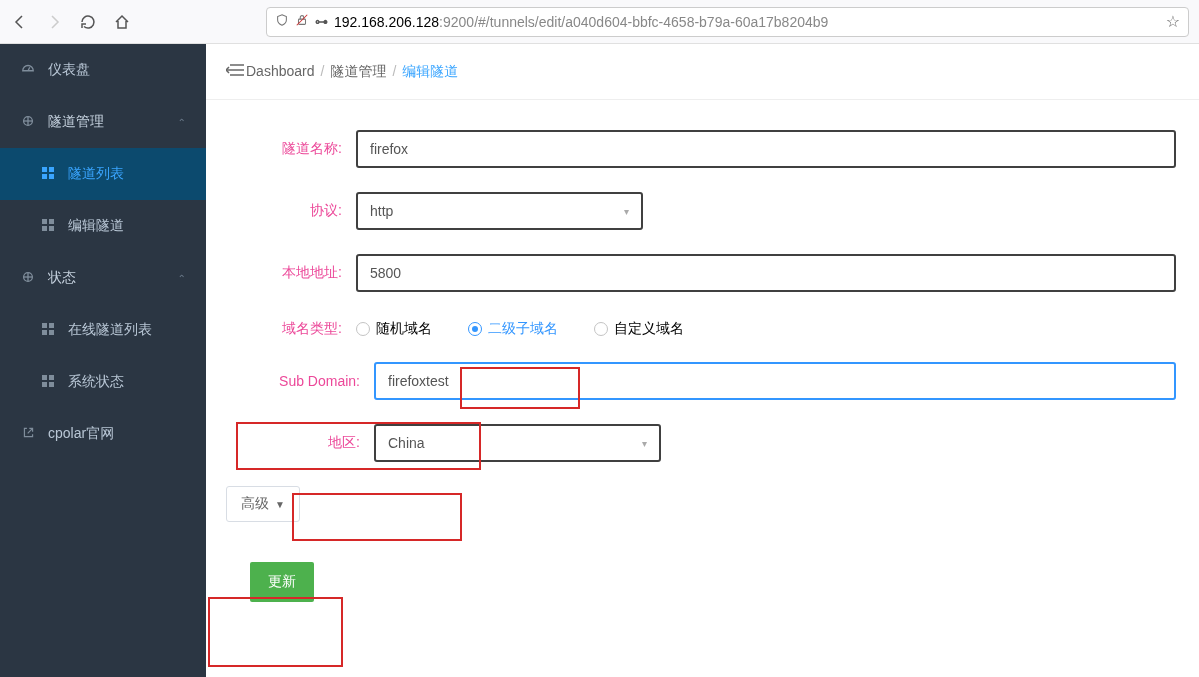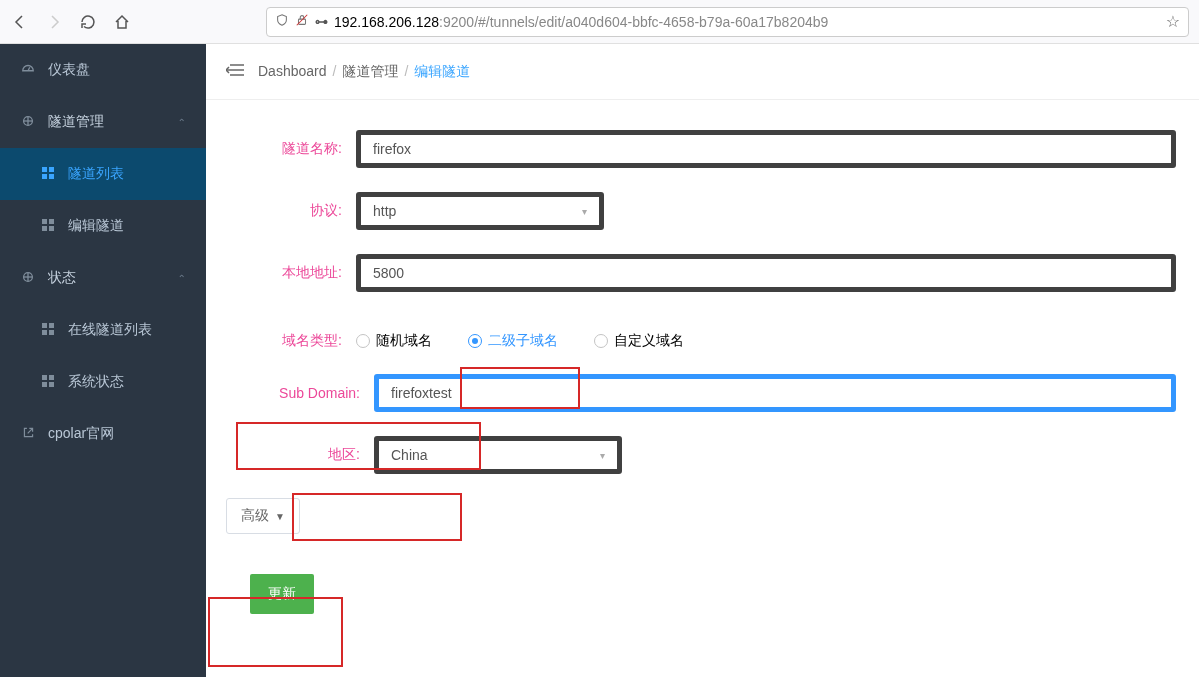--- a/index.html
+++ b/index.html
@@ -19,32 +19,32 @@
 .app { display: flex; height: 633px; }
 .sidebar { width: 206px; background: #2b3643; color: #b9c7d6; font-size: 14px; }
 .side-item { display: flex; align-items: center; padding: 0 20px; height: 52px; cursor: pointer; gap: 12px; }
 .side-item.section { color: #c5d1de; }
 .side-sub { padding-left: 40px; height: 52px; display: flex; align-items: center; gap: 12px; cursor: pointer; }
 .side-sub.active { background: #0c4a6e; color: #3aa5ff; }
 .side-caret { margin-left: auto; font-size: 10px; color: #6b7a8b; }
 .side-icon { width: 16px; text-align: center; font-size: 14px; color: #7f8d9b; }
 
 .main { flex: 1; background: #fff; }
-.topbar { height: 56px; display: flex; align-items: center; padding: 0 20px; gap: 14px; border-bottom: 1px solid #eee; }
+.topbar { height: 56px; display: flex; align-items: center; padding: 0 20px; gap: 2px; border-bottom: 1px solid #eee; }
 .menu-toggle { font-size: 18px; color: #666; cursor: pointer; }
 .breadcrumb { font-size: 14px; color: #666; display: flex; gap: 6px; }
 .breadcrumb .sep { color: #bbb; }
 .breadcrumb .current { color: #3aa5ff; }
 
 .form-area { padding: 30px 20px 20px 20px; }
 .row { display: flex; align-items: center; margin-bottom: 24px; }
 .lbl { width: 130px; text-align: right; padding-right: 14px; font-size: 14px; color: #ec4899; }
-.inp { height: 38px; border: 5px solid #404040; border-radius: 3px; padding: 0 12px; font-size: 14px; color: #555; background: #fff; }
+.inp { height: 38px; border: 2px solid #404040; border-radius: 3px; padding: 0 12px; font-size: 14px; color: #555; background: #fff; }
 .inp.full { width: 820px; }
-.inp.sel { width: 248px; display: flex; align-items: center; justify-content: space-between; cursor: pointer; }
+.inp.sel { width: 287px; display: flex; align-items: center; justify-content: space-between; cursor: pointer; }
 .chev { color: #aaa; font-size: 10px; }
 .radio-group { display: flex; gap: 36px; align-items: center; font-size: 14px; }
 .radio-opt { display: flex; align-items: center; gap: 6px; cursor: pointer; }
 .radio-circle { width: 14px; height: 14px; border: 1px solid #c4c4c4; border-radius: 50%; display: inline-flex; align-items: center; justify-content: center; }
 .radio-opt.selected .radio-circle { border-color: #3396ff; }
 .radio-opt.selected .radio-dot { width: 6px; height: 6px; background: #3396ff; border-radius: 50%; display: block; }
 .radio-opt.selected { color: #3396ff; }
 .radio-dot { display: none; }
 
 .inp.focused { border-color: #3396ff; outline: none; }
@@ -221,21 +221,21 @@
             <span>http</span>
             <span class="chev">▾</span>
           </div>
         </div>
 
         <div class="row">
           <div class="lbl">本地地址:</div>
           <input class="inp full" value="5800" style="">
         </div>
 
-        <div class="row" style="margin-top:40px;">
+        <div class="row" style="margin-top:28px;">
           <div class="lbl">域名类型:</div>
           <div class="radio-group">
             <label class="radio-opt">
               <span class="radio-circle"></span>
               <span>随机域名</span>
             </label>
             <label class="radio-opt selected">
               <span class="radio-circle">
                   <span class="radio-dot"></span>
                 </span>

